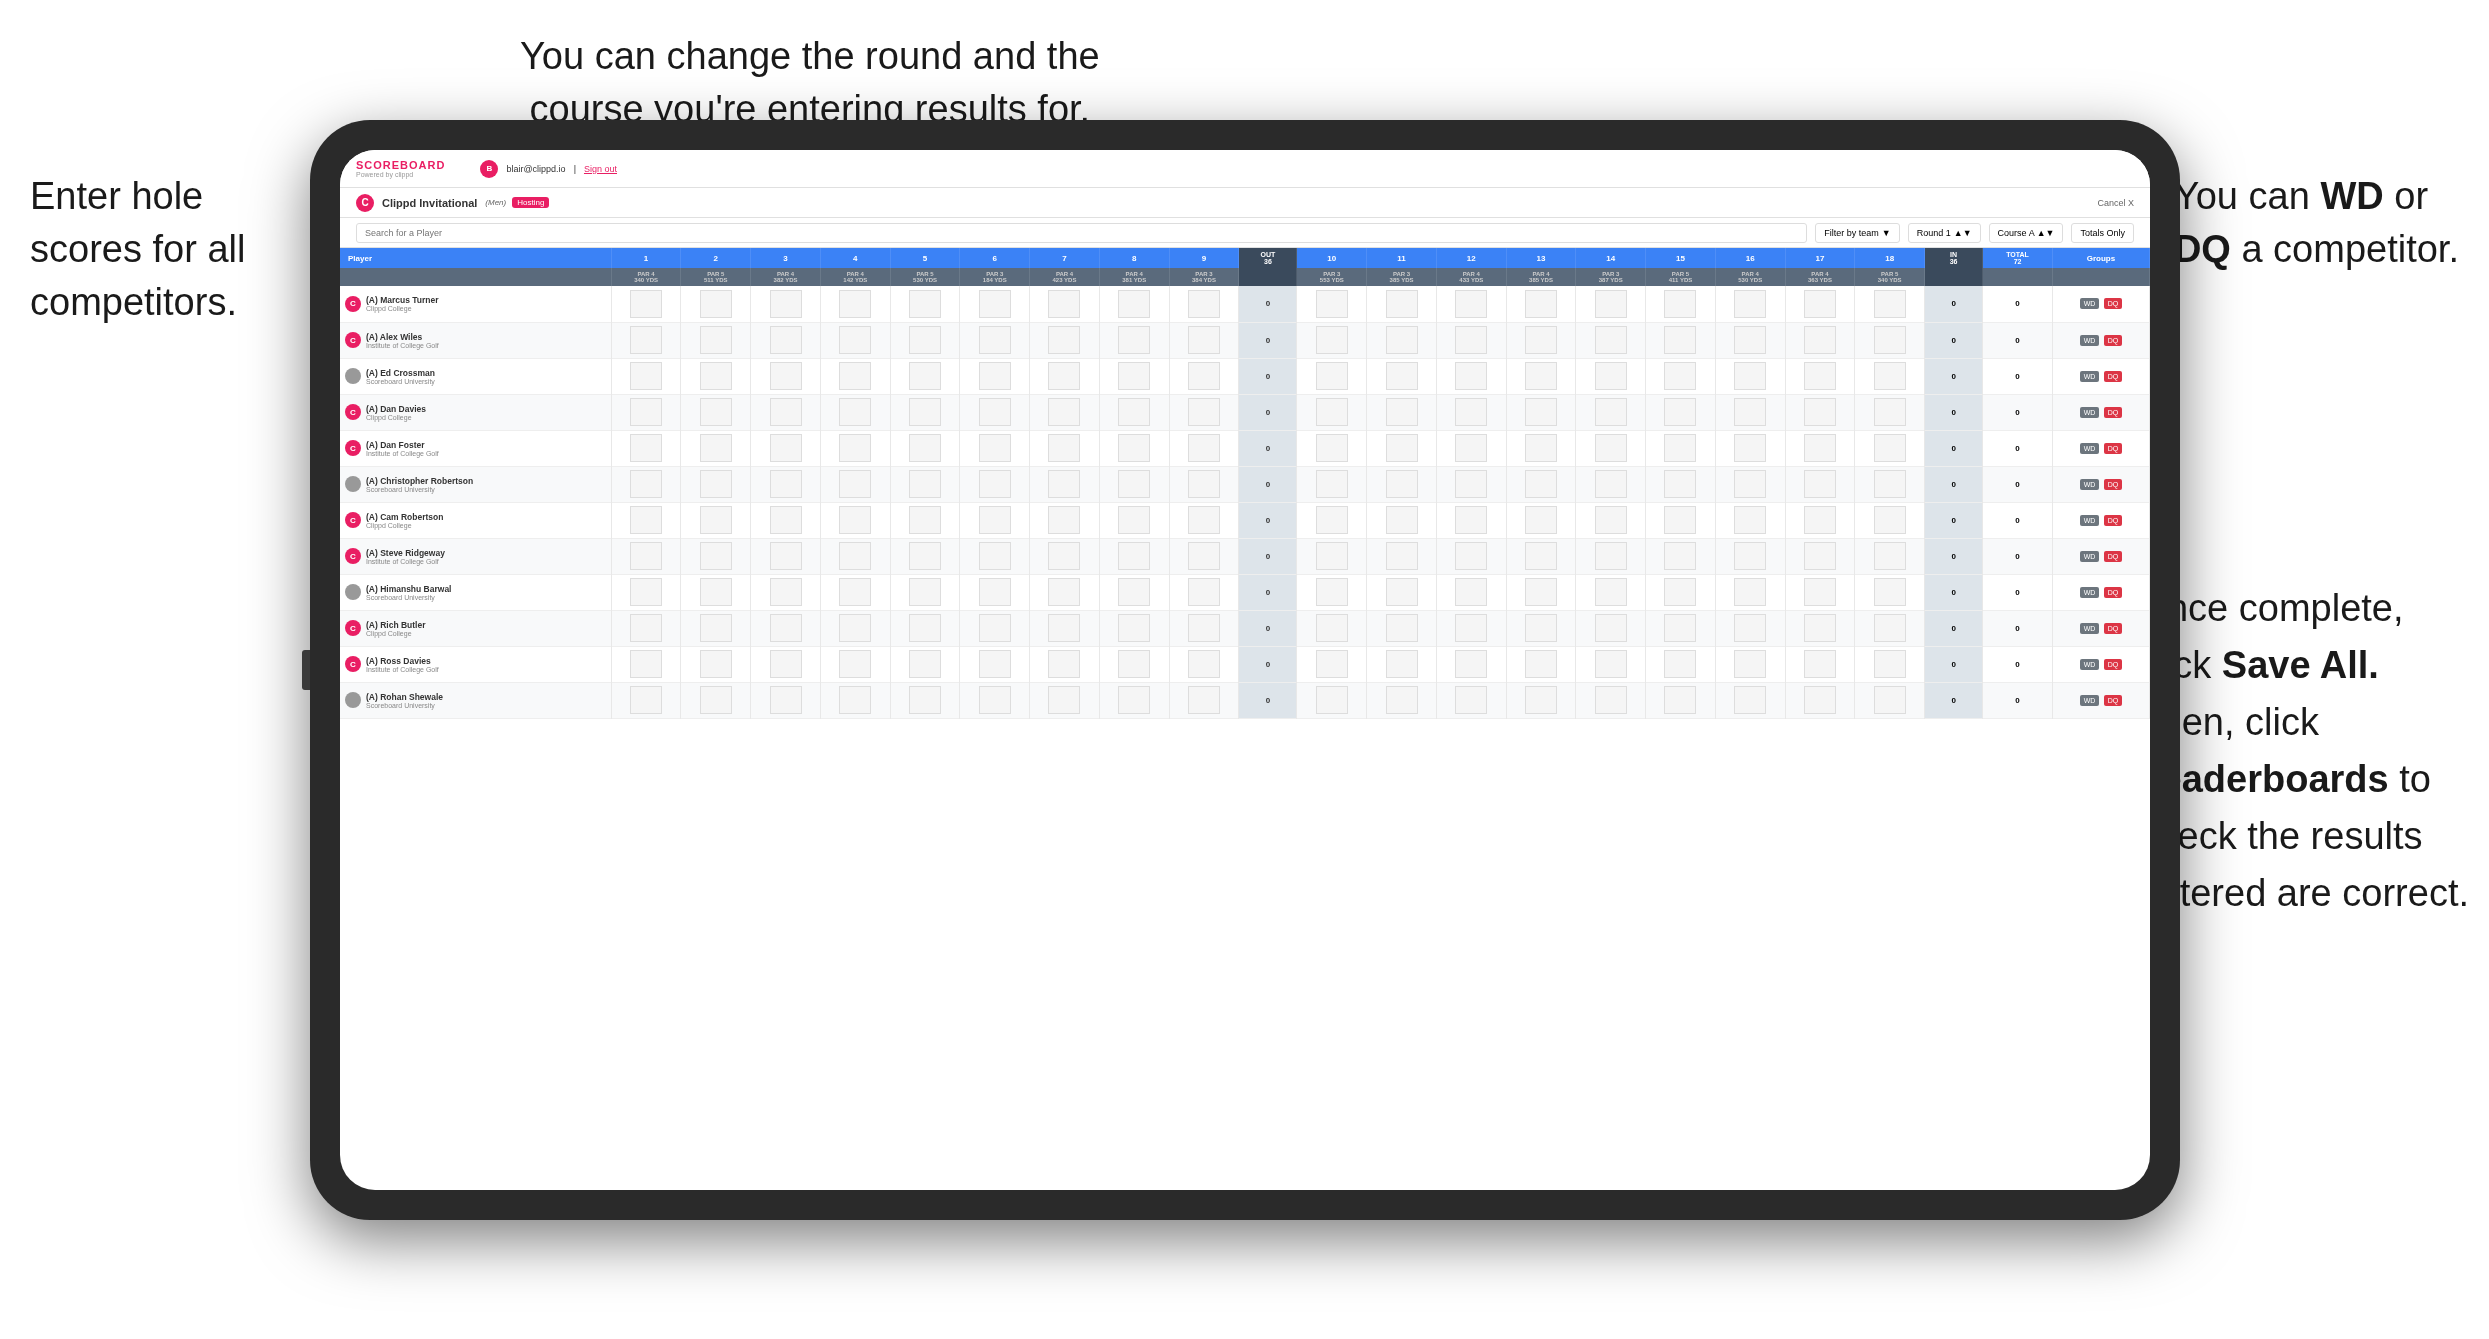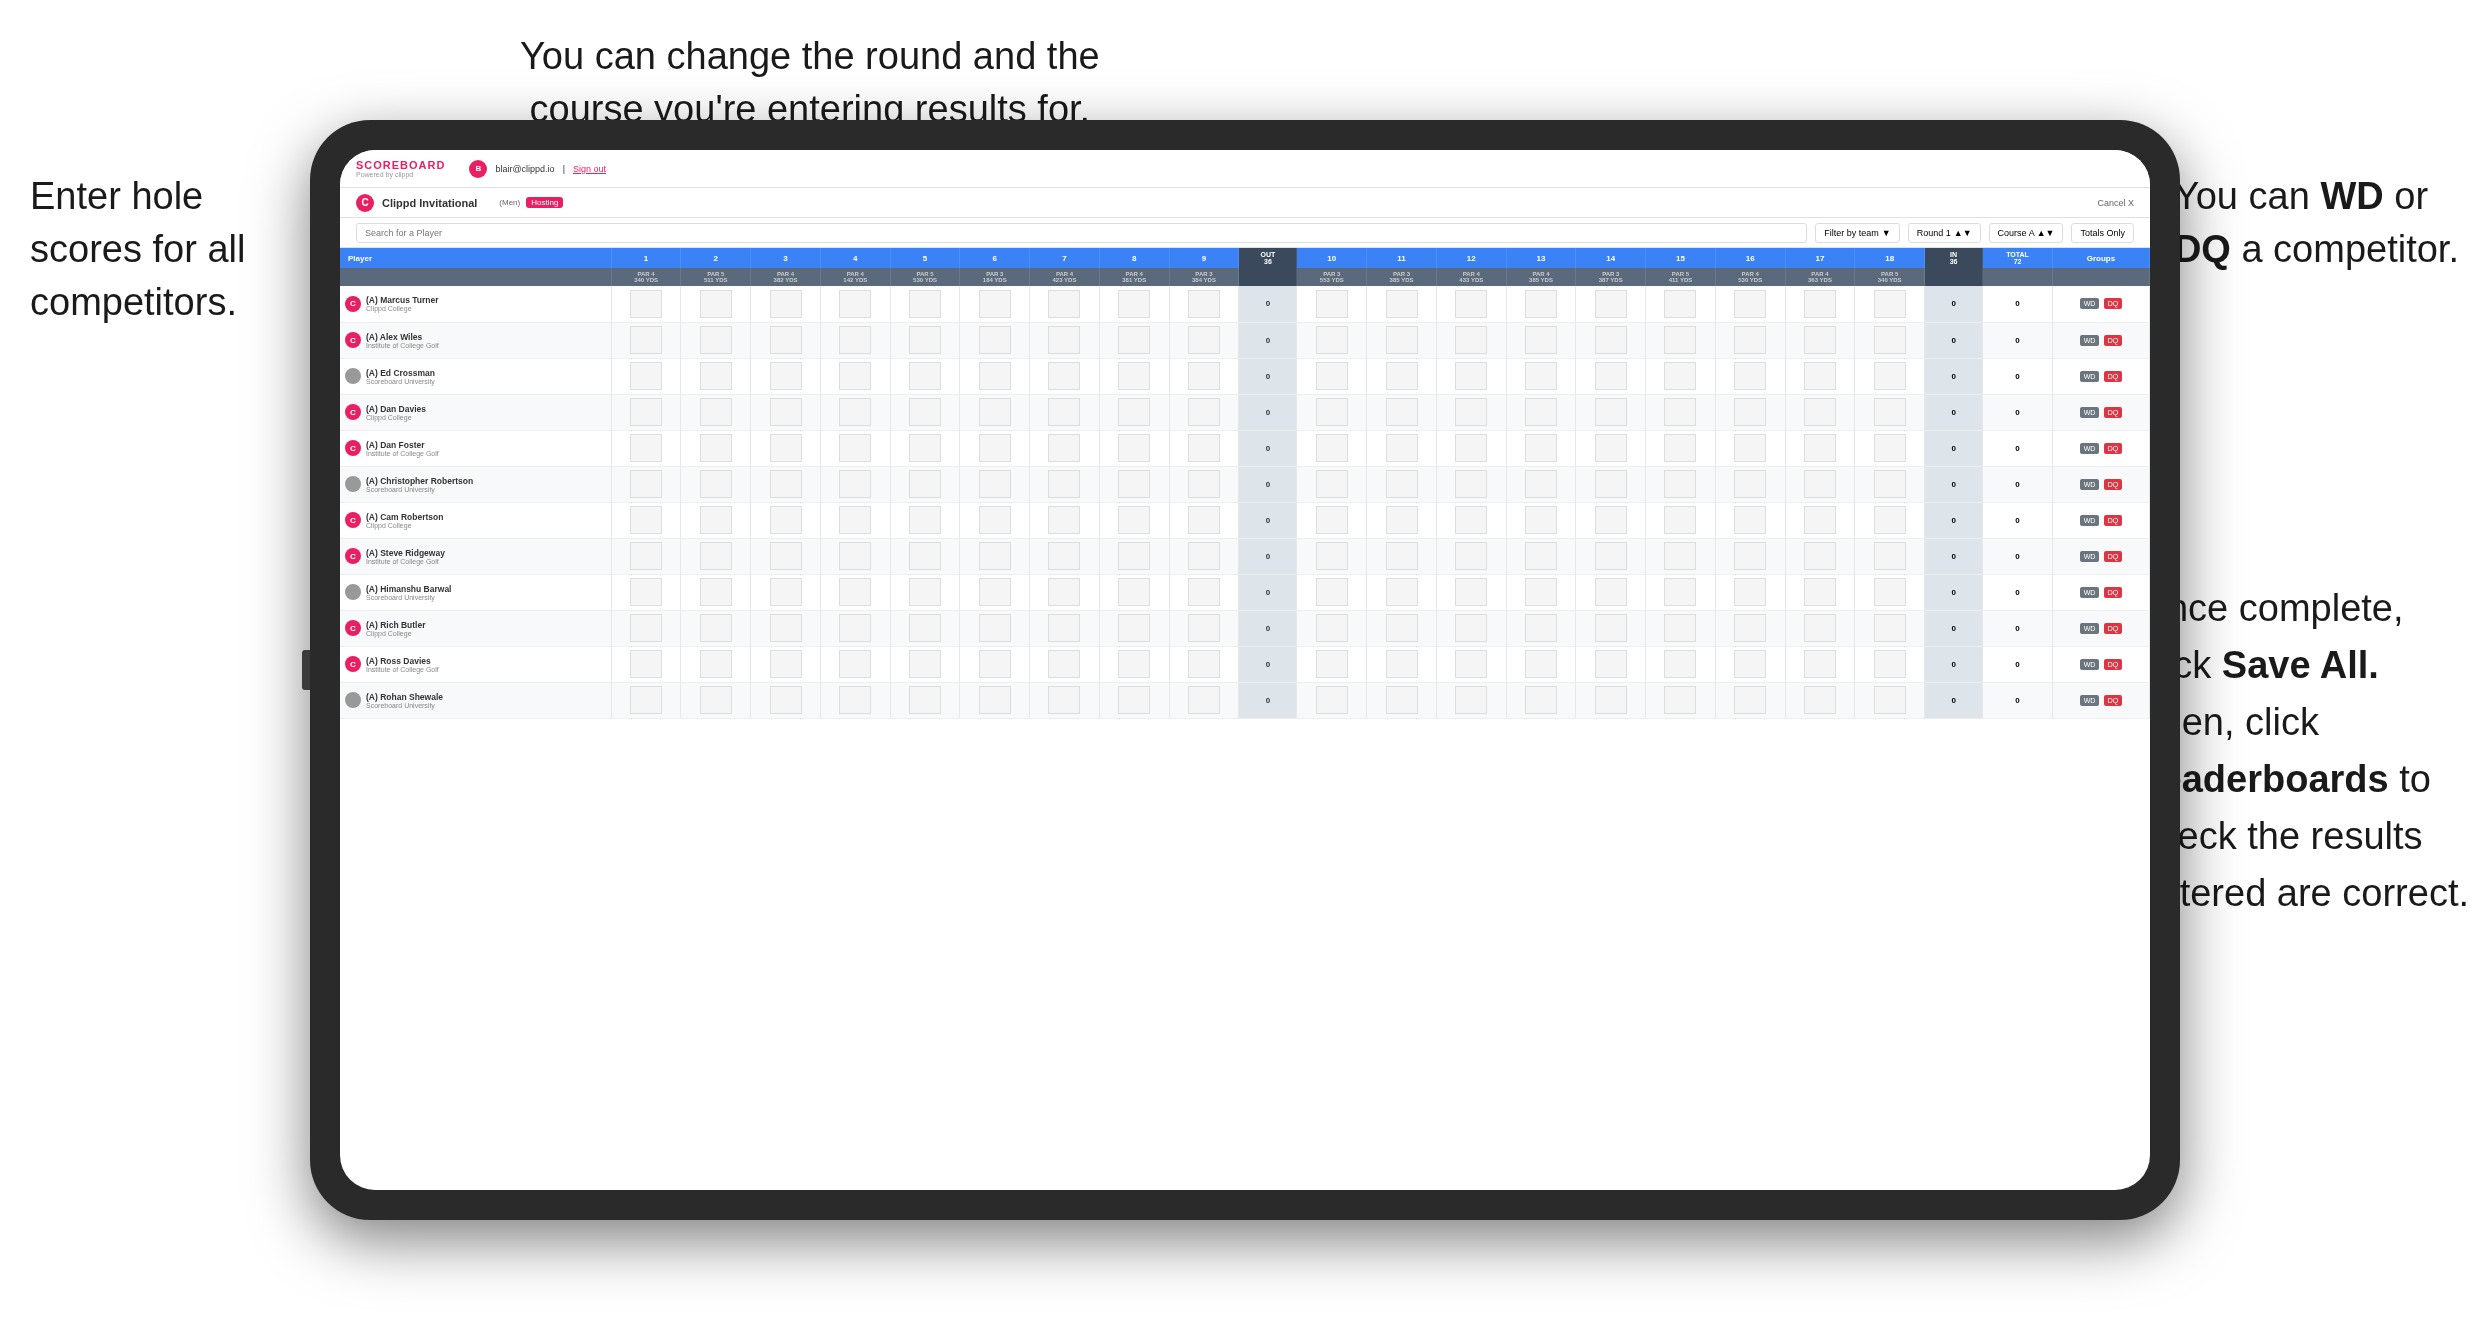--- a/index.html
+++ b/index.html
@@ -87,21 +87,21 @@
       padding: 6px 16px;
       display: flex;
       align-items: center;
       border-bottom: 1px solid #e0e0e0;
       height: 38px;
     }
 
     .scoreboard-logo {
       display: flex;
       flex-direction: column;
-      margin-right: 24px;
+      margin-right: 35px;
     }
 
     .scoreboard-logo .logo-text {
       font-size: 11px;
       font-weight: bold;
       color: #e91e63;
       letter-spacing: 1px;
     }
 
     .scoreboard-logo .powered-by {
@@ -168,23 +168,24 @@
       font-weight: bold;
     }
 
     .tournament-title {
       font-size: 11px;
       font-weight: 600;
       color: #333;
     }
 
     .tournament-badge {
-      margin-left: 22px;
+      margin-left: 8px;
       font-size: 8px;
       color: #666;
+      font-style: italic;
     }
 
     .hosting-badge {
       margin-left: 6px;
       background: #e91e63;
       color: white;
       font-size: 8px;
       padding: 1px 5px;
       border-radius: 3px;
     }

